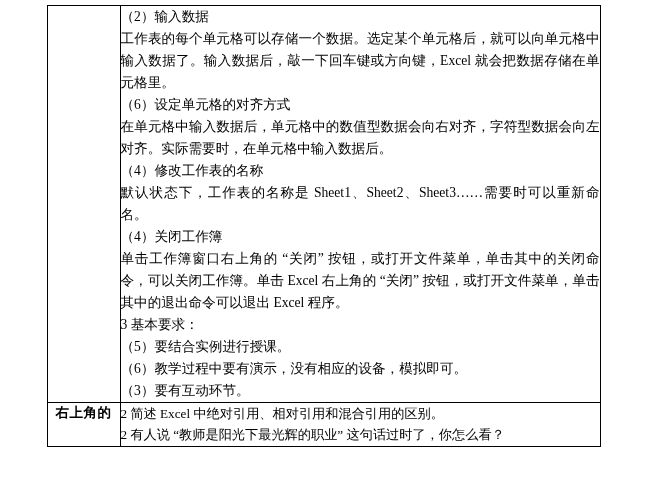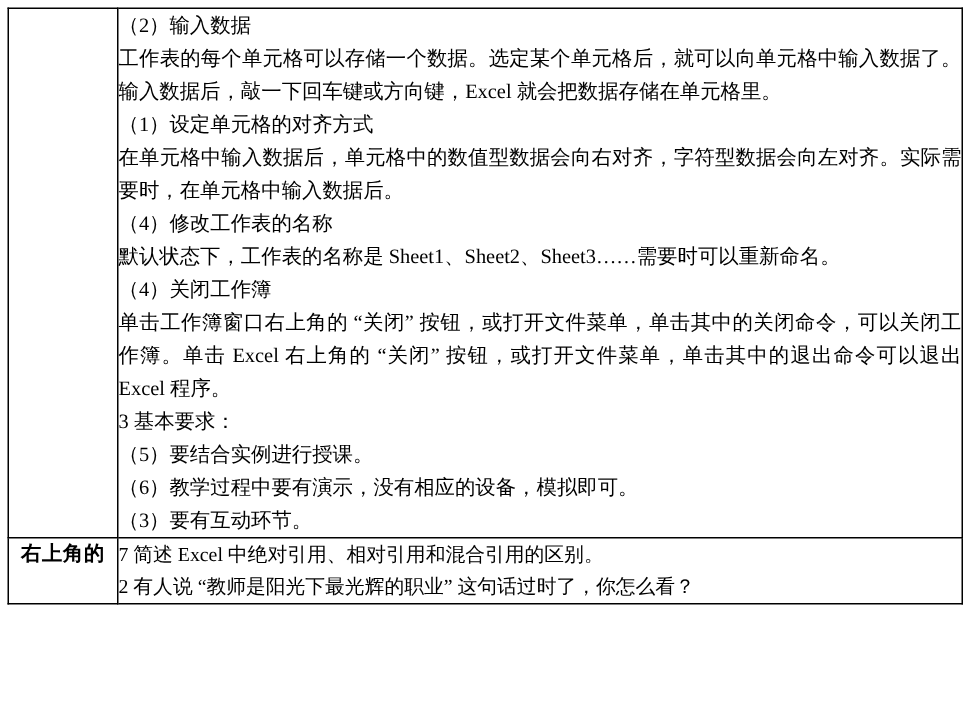--- a/index.html
+++ b/index.html
@@ -15,21 +15,21 @@
     overflow: hidden;
   }
   .page {
     position: relative;
     width: 647px;
     height: 479px;
     box-sizing: border-box;
   }
   table.doc-table {
     border-collapse: collapse;
-    width: 637px;
+    width: 554px;
     margin: 5px auto 0 auto;
     table-layout: fixed;
   }
   table.doc-table td {
     border: 1px solid #000000;
     vertical-align: top;
     padding: 0;
   }
   td.label-cell {
     width: 72px;
@@ -66,36 +66,36 @@
 <div class="page">
   <table class="doc-table">
     <tbody>
       <tr>
         <td class="label-cell">
           <div class="label-text"></div>
         </td>
         <td class="content-cell">
           <p class="para">（2）输入数据</p>
           <p class="para">工作表的每个单元格可以存储一个数据。选定某个单元格后，就可以向单元格中输入数据了。输入数据后，敲一下回车键或方向键，Excel 就会把数据存储在单元格里。</p>
-          <p class="para">（1）设定单元格的对齐方式</p>
+          <p class="para">（6）设定单元格的对齐方式</p>
           <p class="para">在单元格中输入数据后，单元格中的数值型数据会向右对齐，字符型数据会向左对齐。实际需要时，在单元格中输入数据后。</p>
           <p class="para">（4）修改工作表的名称</p>
           <p class="para">默认状态下，工作表的名称是 Sheet1、Sheet2、Sheet3……需要时可以重新命名。</p>
           <p class="para">（4）关闭工作簿</p>
           <p class="para">单击工作簿窗口右上角的 “关闭” 按钮，或打开文件菜单，单击其中的关闭命令，可以关闭工作簿。单击 Excel 右上角的 “关闭” 按钮，或打开文件菜单，单击其中的退出命令可以退出 Excel 程序。</p>
           <p class="para">3 基本要求：</p>
           <p class="para">（5）要结合实例进行授课。</p>
           <p class="para">（6）教学过程中要有演示，没有相应的设备，模拟即可。</p>
           <p class="para">（3）要有互动环节。</p>
         </td>
       </tr>
       <tr>
         <td class="label-cell">
           <div class="label-text">右上角的</div>
         </td>
         <td class="content-cell answer-cell">
-          <p class="para">7 简述 Excel 中绝对引用、相对引用和混合引用的区别。</p>
+          <p class="para">2 简述 Excel 中绝对引用、相对引用和混合引用的区别。</p>
           <p class="para">2 有人说 “教师是阳光下最光辉的职业” 这句话过时了，你怎么看？</p>
         </td>
       </tr>
     </tbody>
   </table>
 </div>
 
 </body></html>

